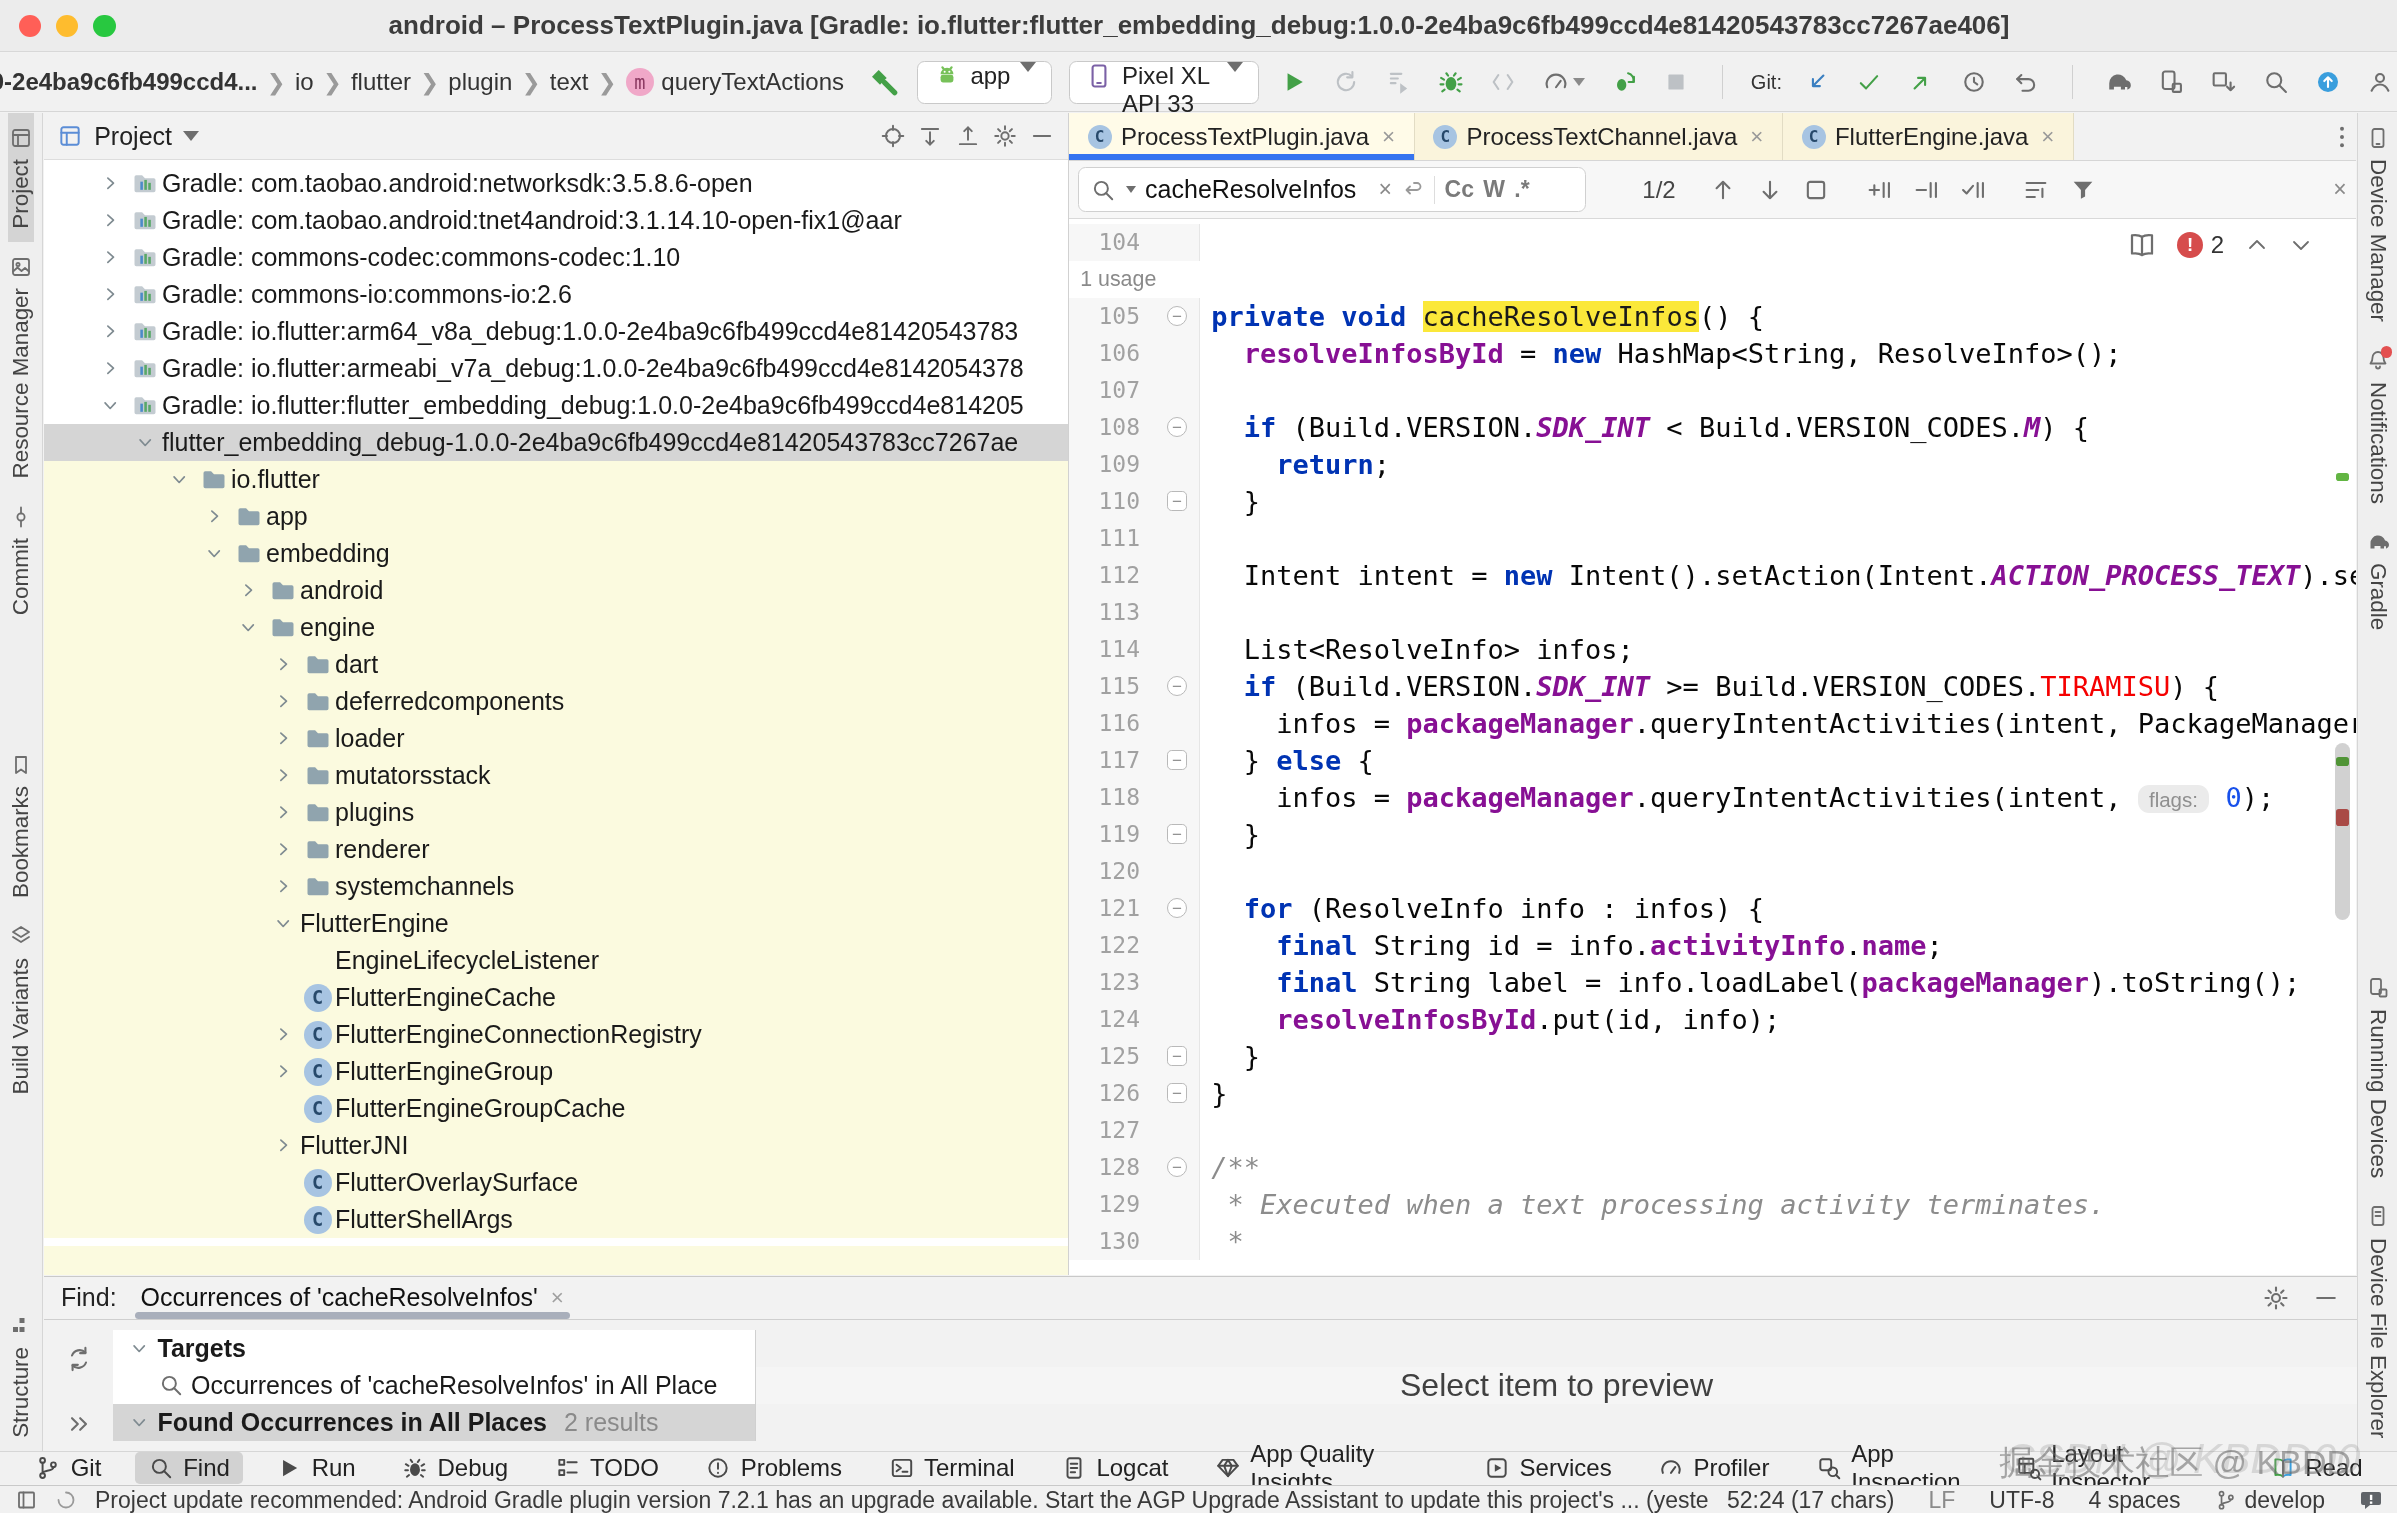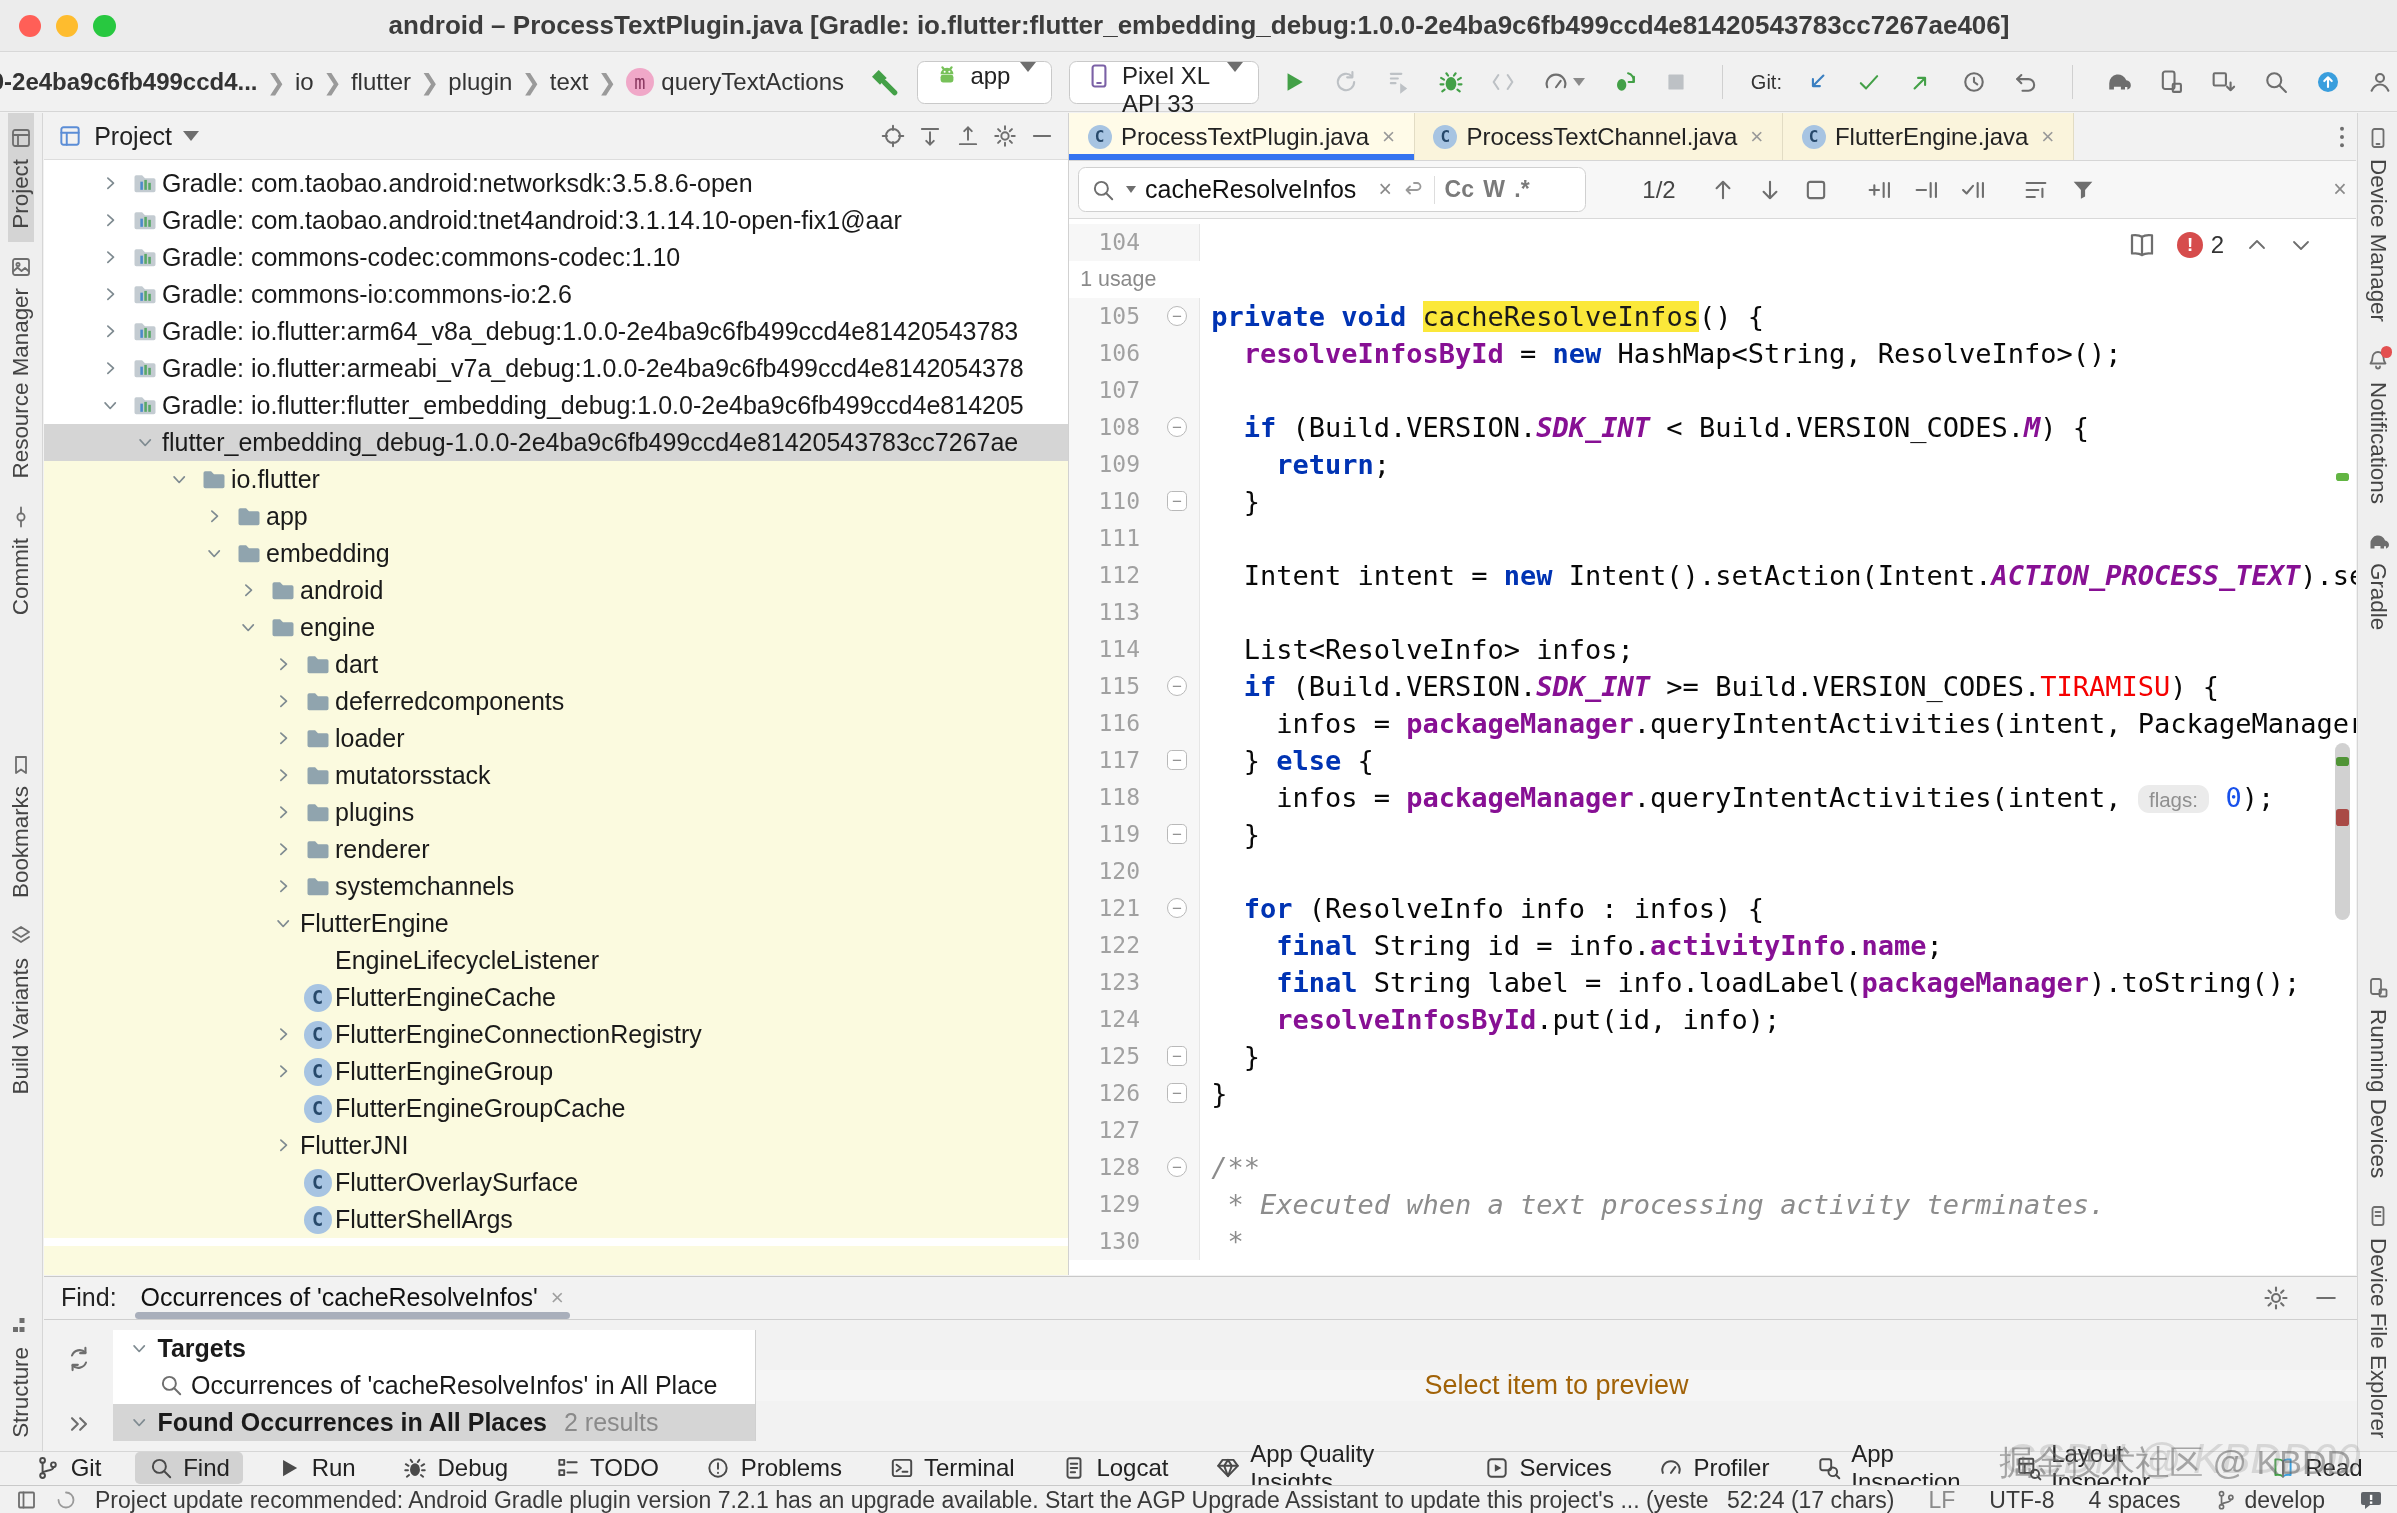--- a/index.html
+++ b/index.html
@@ -135,21 +135,21 @@
   #find-rail .ic { color:#6E6E6E; }
   #find-list { width:643px; background:#FFF; border-right:0.9px solid #D0D0D0; overflow:hidden; }
   .frow { height:37px; display:flex; align-items:center; font-size:25px; white-space:nowrap; overflow:hidden; padding-left:7.5px; }
   .frow .chev { width:37px; display:inline-flex; justify-content:center; color:#7F8B91; }
   .frow .chev svg { width:22.4px; height:22.4px; }
   .frow.sel { background:#D5D5D5; }
   .frow .ic { width:26px; height:26px; color:#6E6E6E; margin:0 7.5px 0 37px; }
   .frow .badge { color:#8A8A8A; margin-left:17px; }
   .frow b { font-weight:700; }
   #find-preview { flex:1; display:flex; align-items:center; justify-content:center; background:#F5F5F5; }
-  #preview-text { font-size:27px; color:#a16207; }
+  #preview-text { font-size:32px; color:#404040; }
 
   
   #bottombar { position:absolute; left:0; top:1451px; width:2398px; height:33px; background:#F1F1F1;
     border-top:0.9px solid #D6D6D6; display:flex; align-items:center; padding:0 22.4px; }
   .bb-item { display:flex; align-items:center; gap:9.3px; font-size:24px; color:#222; padding:1.9px 13px; border-radius:4.7px; }
   .bb-item .ic { width:26px; height:26px; color:#4A4A4A; }
   .bb-item.active { background:#D2D2D2; }
   #bb-left { display:flex; gap:20.5px; align-items:center; }
   #bb-right { margin-left:auto; display:flex; gap:24px; align-items:center; }
 

